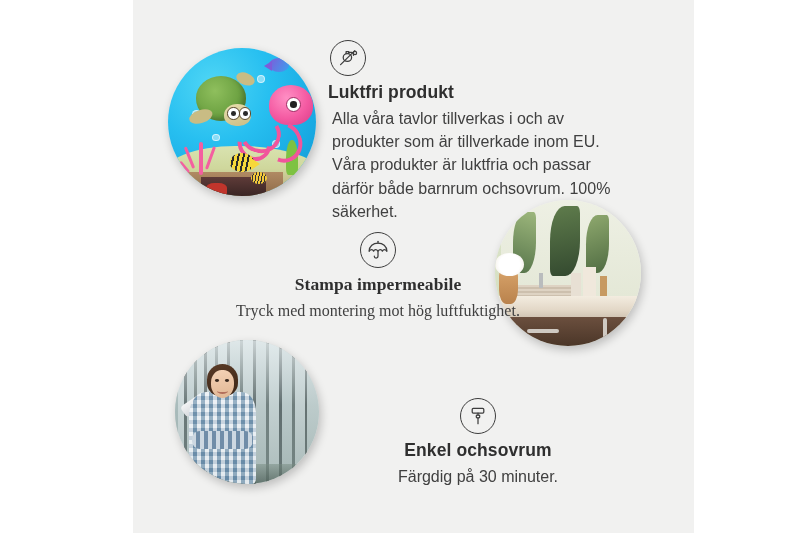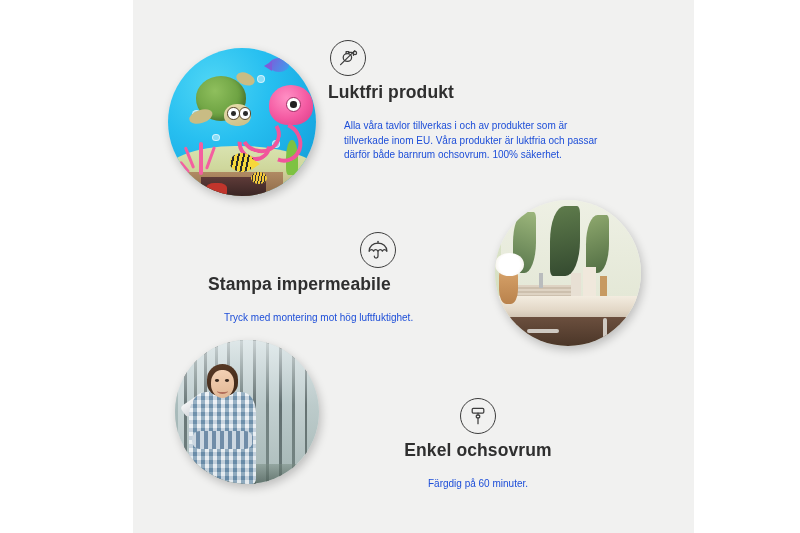--- a/index.html
+++ b/index.html
@@ -278,35 +278,36 @@
   }
   .feature-title {
     font-size: 17.5px;
     font-weight: bold;
     color: #2f2f2f;
     letter-spacing: .1px;
     margin: 6px 0 4px 0;
     line-height: 1.2;
   }
   .feature-body {
-    font-size: 10px;
-    color: #1d4ed8;
+    font-size: 16px;
+    color: #404040;
     line-height: 1.45;
-    margin: 16px;
+    margin: 4px;
   }
 
   .feature-odour {
     left: 195px; top: 40px; width: 300px;
     text-align: left;
   }
   .feature-odour .icon-circle { margin-left: 2px; }
 
   .feature-water {
     left: 75px; top: 232px; width: 340px;
-    text-align: left;
+    text-align: center;
+    font-family: Liberation Serif, serif;
   }
   .feature-water .icon-circle { margin: 0 auto; }
 
   .feature-mount {
     left: 195px; top: 398px; width: 300px;
     text-align: center;
   }
   .feature-mount .icon-circle { margin: 0 auto; }
 </style>
 </head>
@@ -423,17 +424,17 @@
         <svg width="24" height="24" viewBox="0 0 24 24" aria-hidden="true">
           <g fill="none" stroke="#3d3d3d" stroke-width="1.25" stroke-linecap="round" stroke-linejoin="round">
             <rect x="6.2" y="4.4" width="11.6" height="4.6" rx="1.1"></rect>
             <path d="M12 9.0 v2.2"></path>
             <rect x="10.3" y="11.2" width="3.4" height="2.6" rx="0.7"></rect>
             <path d="M12 13.8 v5.9"></path>
           </g>
         </svg>
       </div>
       <div class="feature-title">Enkel ochsovrum</div>
-      <p class="feature-body">Färgdig på 60 minuter.</p>
+      <p class="feature-body">Färgdig på 30 minuter.</p>
     </div>
 
   </div>
 </div>
 
 </body></html>

